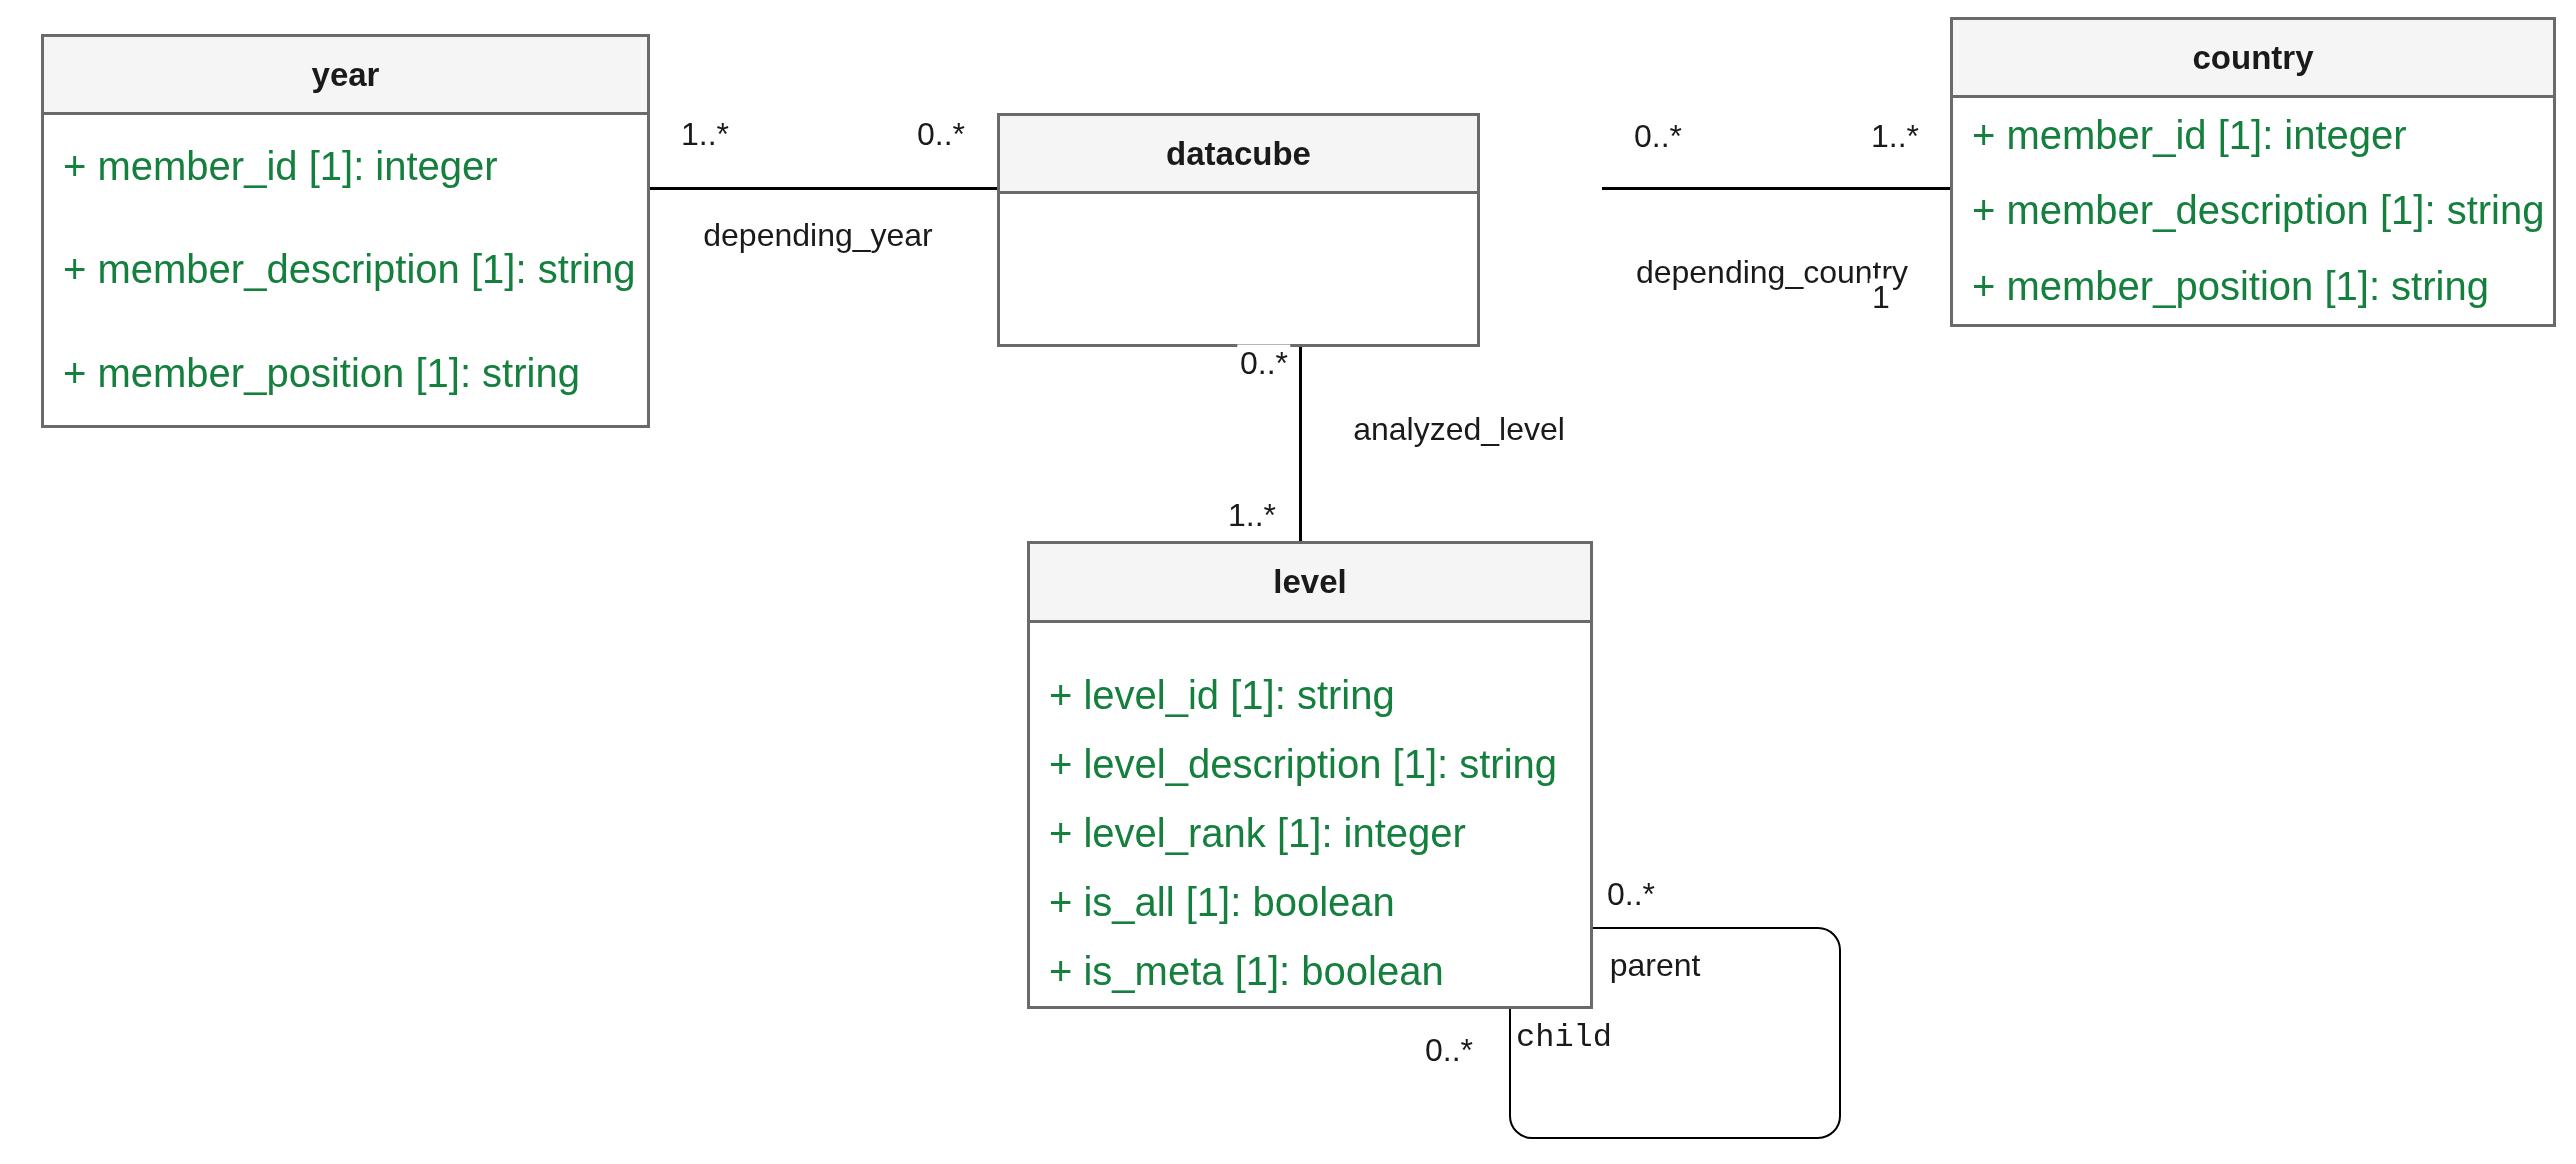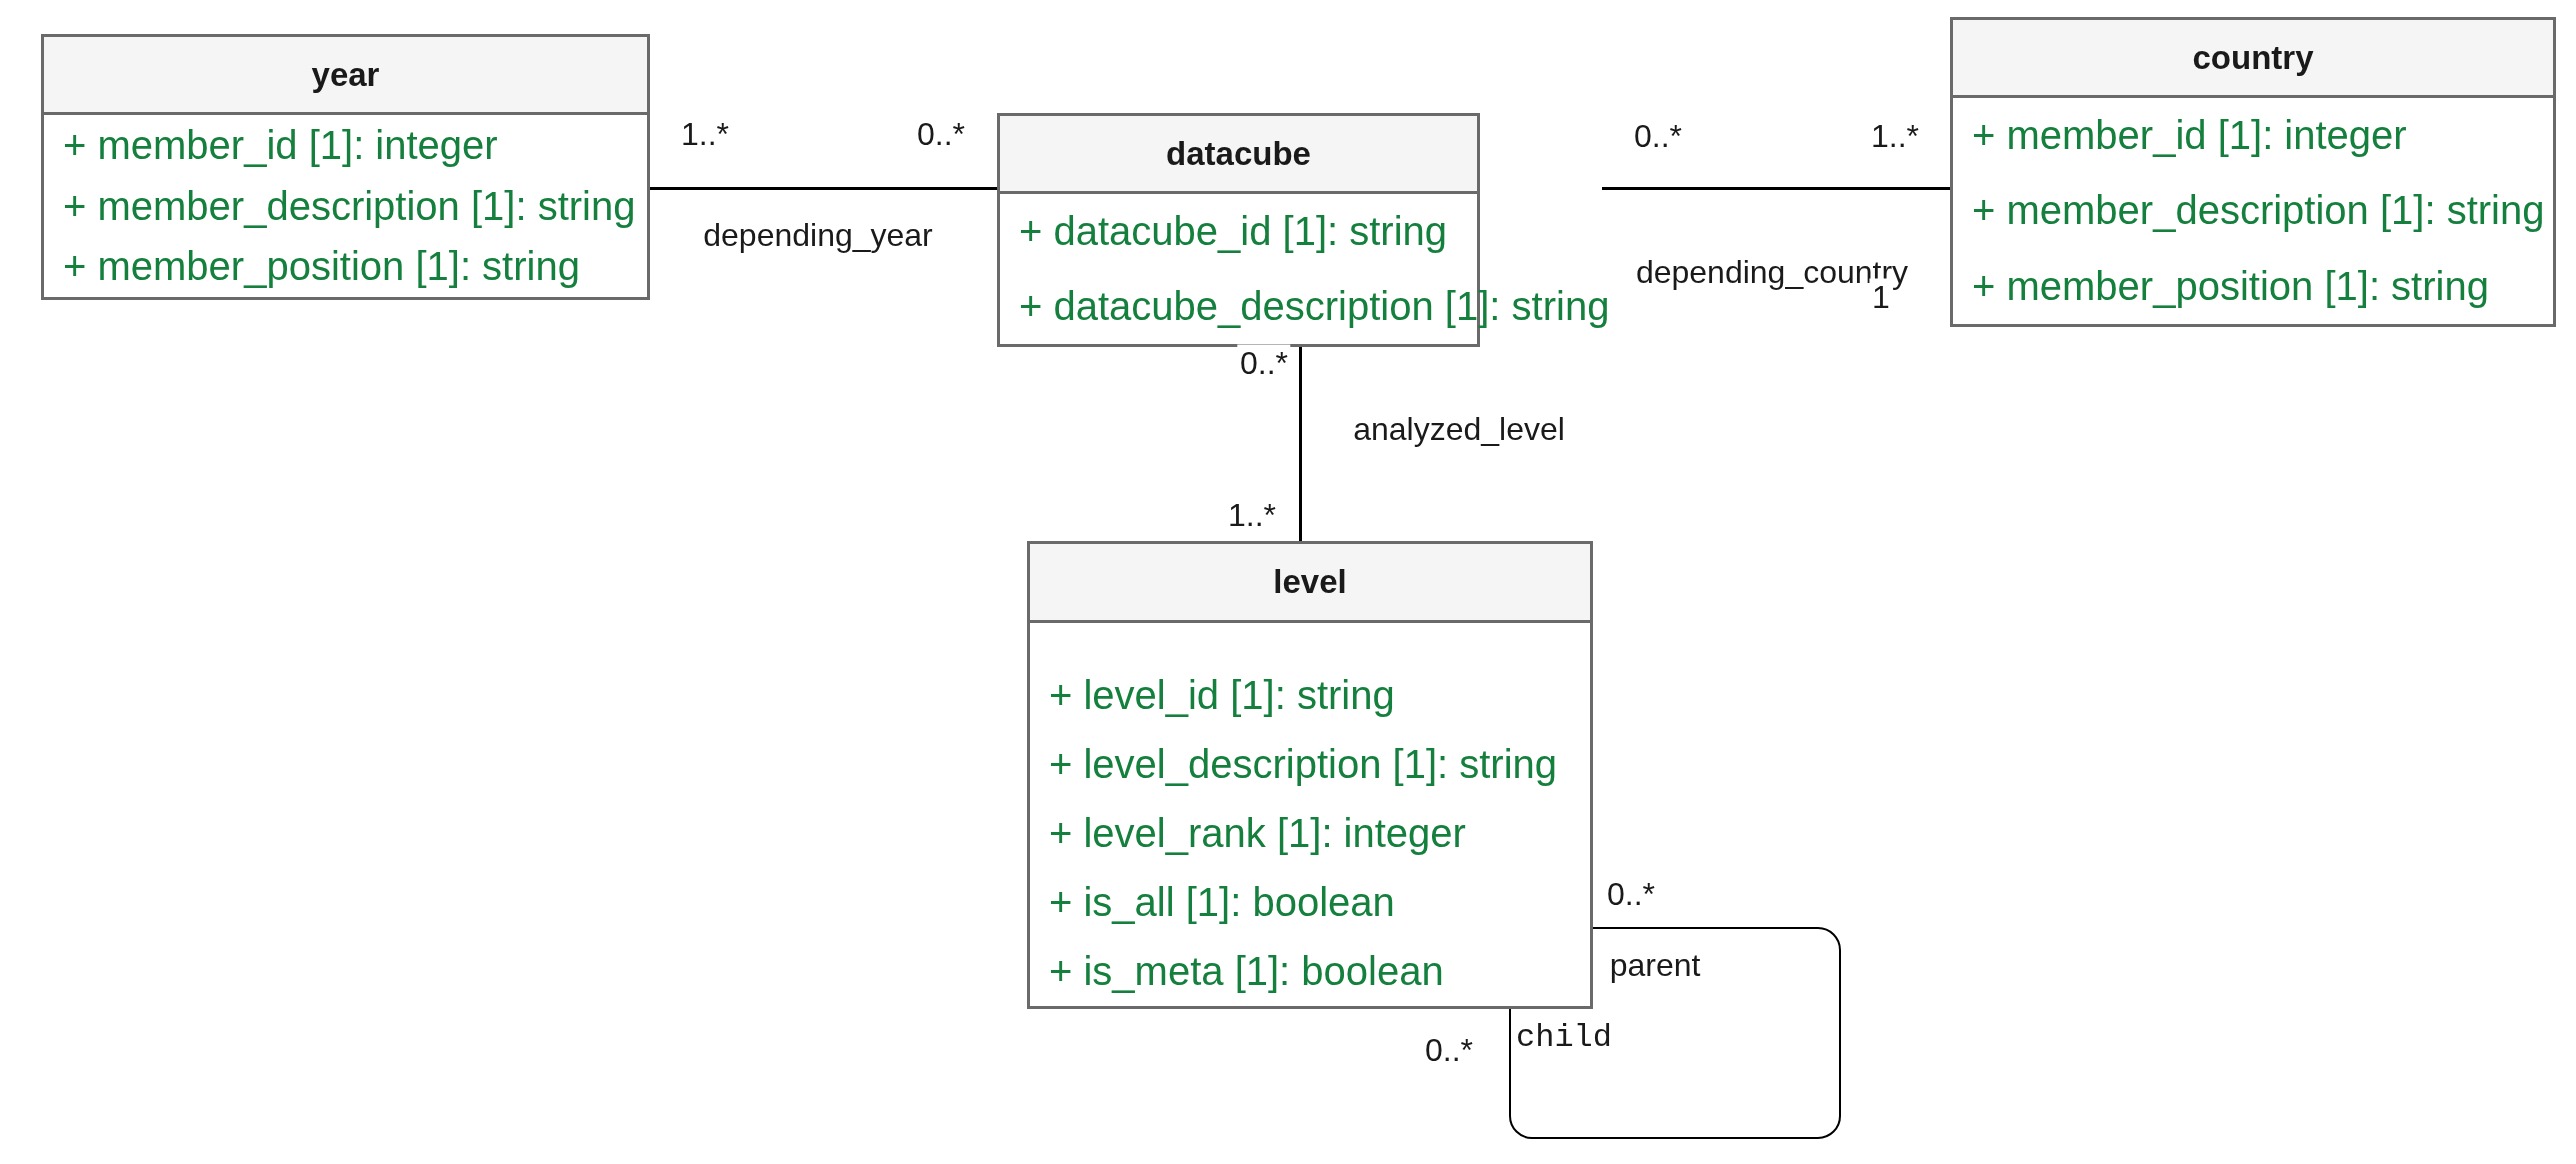--- a/index.html
+++ b/index.html
@@ -88,38 +88,34 @@
 </head>
 <body>
 
 <div class="canvas">
 
   <div class="edge-h" style="left:650px; top:187px; width:348px;"></div>
   <div class="edge-h" style="left:1602px; top:187px; width:348px;"></div>
   <div class="edge-v" style="left:1299px; top:307px; height:234px;"></div>
   <div class="self-loop" style="left:1509px; top:927px; width:332px; height:212px;"></div>
 
-  <div class="class-box" style="left:41px; top:34px; width:609px; height:266px;">
+  <div class="class-box" style="left:41px; top:34px; width:609px; height:394px;">
     <div class="class-header">
       <span class="class-title">year</span>
     </div>
     <div class="class-body">
       <div class="attr">+ member_id [1]: integer</div>
       <div class="attr">+ member_description [1]: string</div>
       <div class="attr">+ member_position [1]: string</div>
     </div>
   </div>
 
   <div class="class-box" style="left:997px; top:73px; width:483px; height:234px;margin-top:40px;">
     <div class="class-header">
       <span class="class-title">datacube</span>
-    </div>
-    <div class="class-body">
-      <div class="attr">+ datacube_id [1]: string</div>
-      <div class="attr">+ datacube_description [1]: string</div>
     </div>
   </div>
 
   <div class="class-box" style="left:1950px; top:17px; width:606px; height:310px;">
     <div class="class-header">
       <span class="class-title">country</span>
     </div>
     <div class="class-body">
       <div class="attr">+ member_id [1]: integer</div>
       <div class="attr">+ member_description [1]: string</div>

